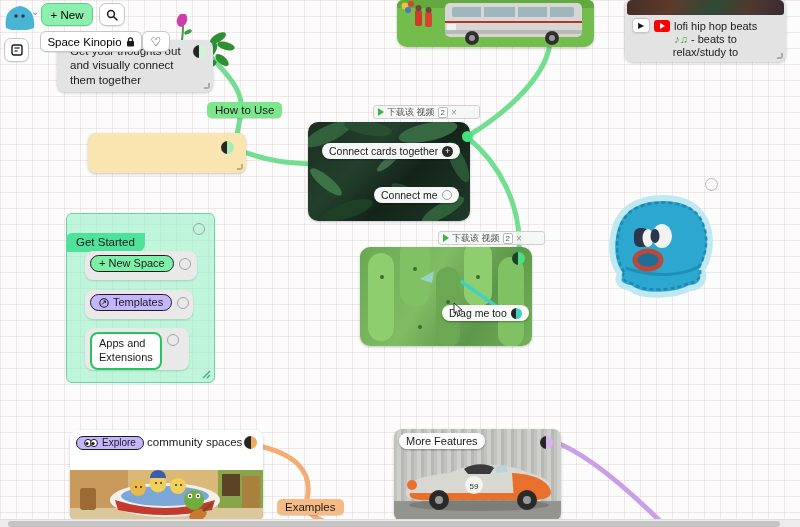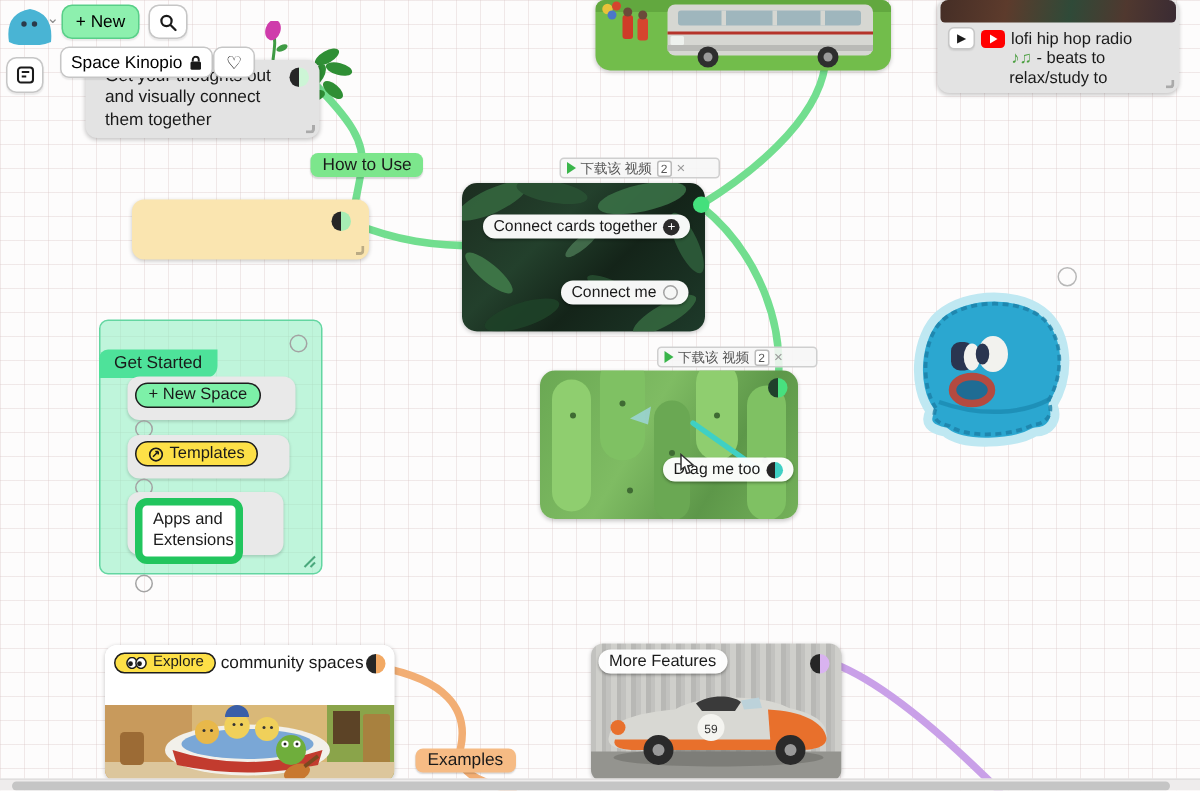--- a/index.html
+++ b/index.html
@@ -35,21 +35,21 @@
   }
 
   
   .btn {
     position:absolute; display:flex; align-items:center; justify-content:center;
     background:#fff; border:1px solid #c6c6c6; border-radius:7px;
     font-size:11.5px; cursor:pointer; box-shadow:0 1px 1px rgba(0,0,0,.08);
   }
   .pill {
     display:inline-flex; align-items:center; gap:4px;
-    background:#fde047; border:1.3px solid #1d1d1d; border-radius:10px;
+    background:#c4b5fd; border:1.3px solid #1d1d1d; border-radius:10px;
     padding:2px 8px; font-size:11px; line-height:1;
   }
   .whitepill {
     position:absolute; display:flex; align-items:center; gap:4px;
     background:rgba(255,255,255,.96); border-radius:9px; padding:2px 7px;
     font-size:10.5px; box-shadow:0 1px 2px rgba(0,0,0,.35); white-space:nowrap;
   }
   .half-dot {
     width:13px; height:13px; border-radius:50%;
     background:linear-gradient(90deg,#262626 50%, var(--r,#bfeecb) 50%);
@@ -91,21 +91,21 @@
     border:1.5px solid #63d6a1; border-radius:6px;
   }
   #get-started-header {
     position:absolute; left:-1px; top:-1px;
     background:#4ee29a; border-radius:6px 0 8px 0;
     padding:3px 10px 4px; font-size:11.5px;margin-top:20px;
   }
   .shell {
     position:absolute; background:#e9e9e9; border-radius:8px;
     box-shadow:0 1px 2px rgba(0,0,0,.15);
-    display:flex; align-items:flex-start; padding:4px 5px; gap:5px;flex-direction:column;
+    display:flex; align-items:flex-start; padding:4px 5px; gap:5px;
   }
 
   .jungle-dot { position:absolute; border-radius:50%; z-index:5; }
 
   
   #hscroll-track {
     position:absolute; left:0; top:519px; width:800px; height:8px;
     background:#eeecec; z-index:8; border-top:1px solid #e0dede;
   }
   #hscroll-thumb {
@@ -212,21 +212,21 @@
         <svg width="10" height="10" viewBox="0 0 10 10" class="small-ic">
           <circle cx="5" cy="5" r="4.2" fill="none" stroke="#1a1a1a" stroke-width="1.1"></circle>
           <path d="M3,6.5 L6.5,3 M6.5,3 v2 M6.5,3 h-2" stroke="#1a1a1a" stroke-width="1" fill="none"></path>
         </svg>
         <span>Templates</span>
       </span>
       <span class="ring" style="margin-top:3px"></span>
     </div>
 
     <div class="shell" style="left:18px;top:114px;width:104px;height:42px">
-      <span style="display:inline-block;background:#fff;border:5px solid #22c55e;border-radius:8px;padding:3px 7px;font-size:11px;line-height:1.25;width:72px">Apps and Extensions</span>
+      <span style="display:inline-block;background:#fff;border:2px solid #22c55e;border-radius:8px;padding:3px 7px;font-size:11px;line-height:1.25;width:72px">Apps and Extensions</span>
       <span class="ring" style="margin-top:2px"></span>
     </div>
 
     <svg style="position:absolute;right:3px;bottom:3px" width="9" height="9">
       <path d="M8,1 L1,8 M8,5 L5,8" stroke="#4aa87c" stroke-width="1.4" fill="none"></path>
     </svg>
   </div>
 
   <div class="vbanner" style="left:373px;top:105px;width:107px">
     <span class="play-tri"></span>
@@ -323,21 +323,21 @@
 
   <div class="card z3" style="left:625px;top:0;width:161px;height:62px;border-radius:6px 6px 8px 8px;background:#e3e3e3">
     <div style="position:absolute;left:2px;top:0;width:157px;height:15px;border-radius:5px 5px 3px 3px;background:linear-gradient(100deg,#452e26 0%,#5d3b2c 28%,#2f4a38 55%,#50382f 78%,#3a2b33 100%)"></div>
     <div style="position:absolute;left:7px;top:18px;display:flex;align-items:center;gap:4px">
       <span class="btn" style="position:static;width:18px;height:15px;border-radius:4px;font-size:8px;flex:none">
         <span>▶</span>
       </span>
       <span style="width:16px;height:12px;background:#ff0000;border-radius:3px;display:inline-flex;align-items:center;justify-content:center;flex:none">
         <span style="width:0;height:0;border-left:5px solid #fff;border-top:3px solid transparent;border-bottom:3px solid transparent"></span>
       </span>
-      <span style="font-size:11px">lofi hip hop radio</span>
+      <span style="font-size:11px">lofi hip hop beats</span>
     </div>
     <div style="position:absolute;left:0;top:46px;width:100%;text-align:center;font-size:11px">relax/study to</div>
     <div style="position:absolute;left:0;top:33px;width:100%;text-align:center;font-size:11px">
       <span style="color:#4a9e3f">♪♫</span>
       <span>- beats to</span>
     </div>
     <span class="nub"></span>
   </div>
 
   <span class="ring" style="position:absolute;left:705px;top:178px;z-index:2;width:13px;height:13px;border-color:#b8b8b8"></span>

